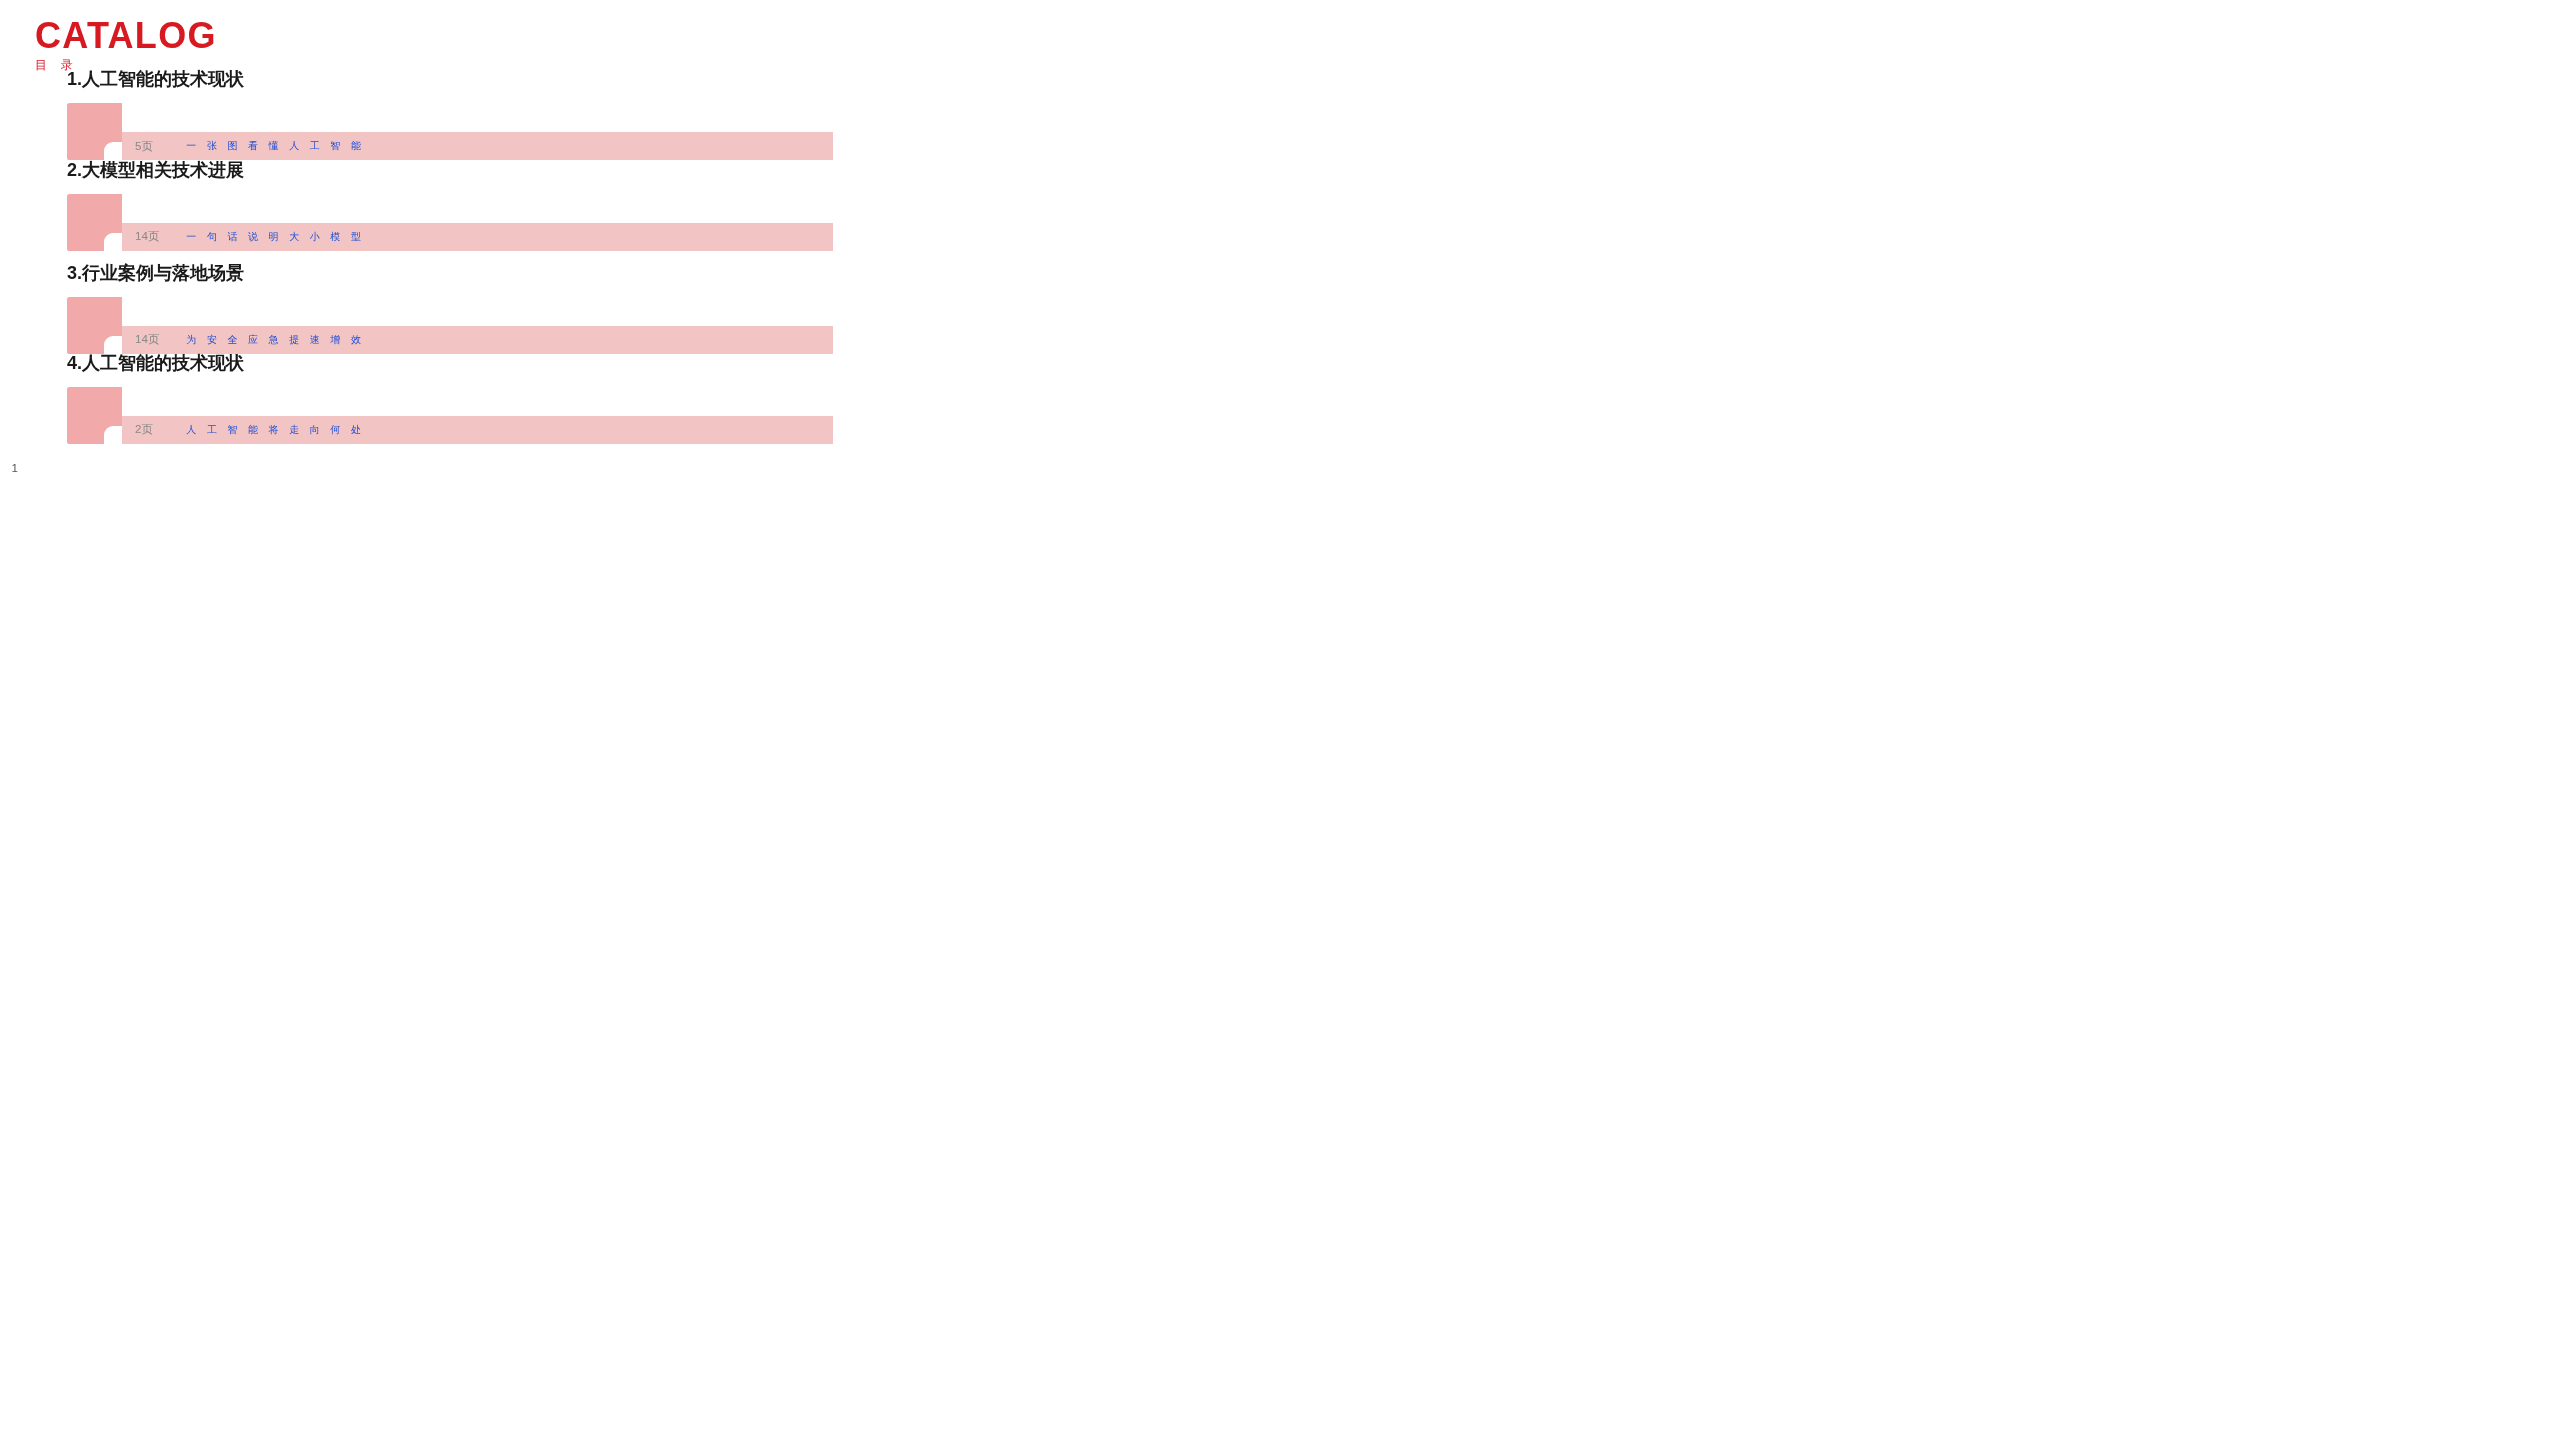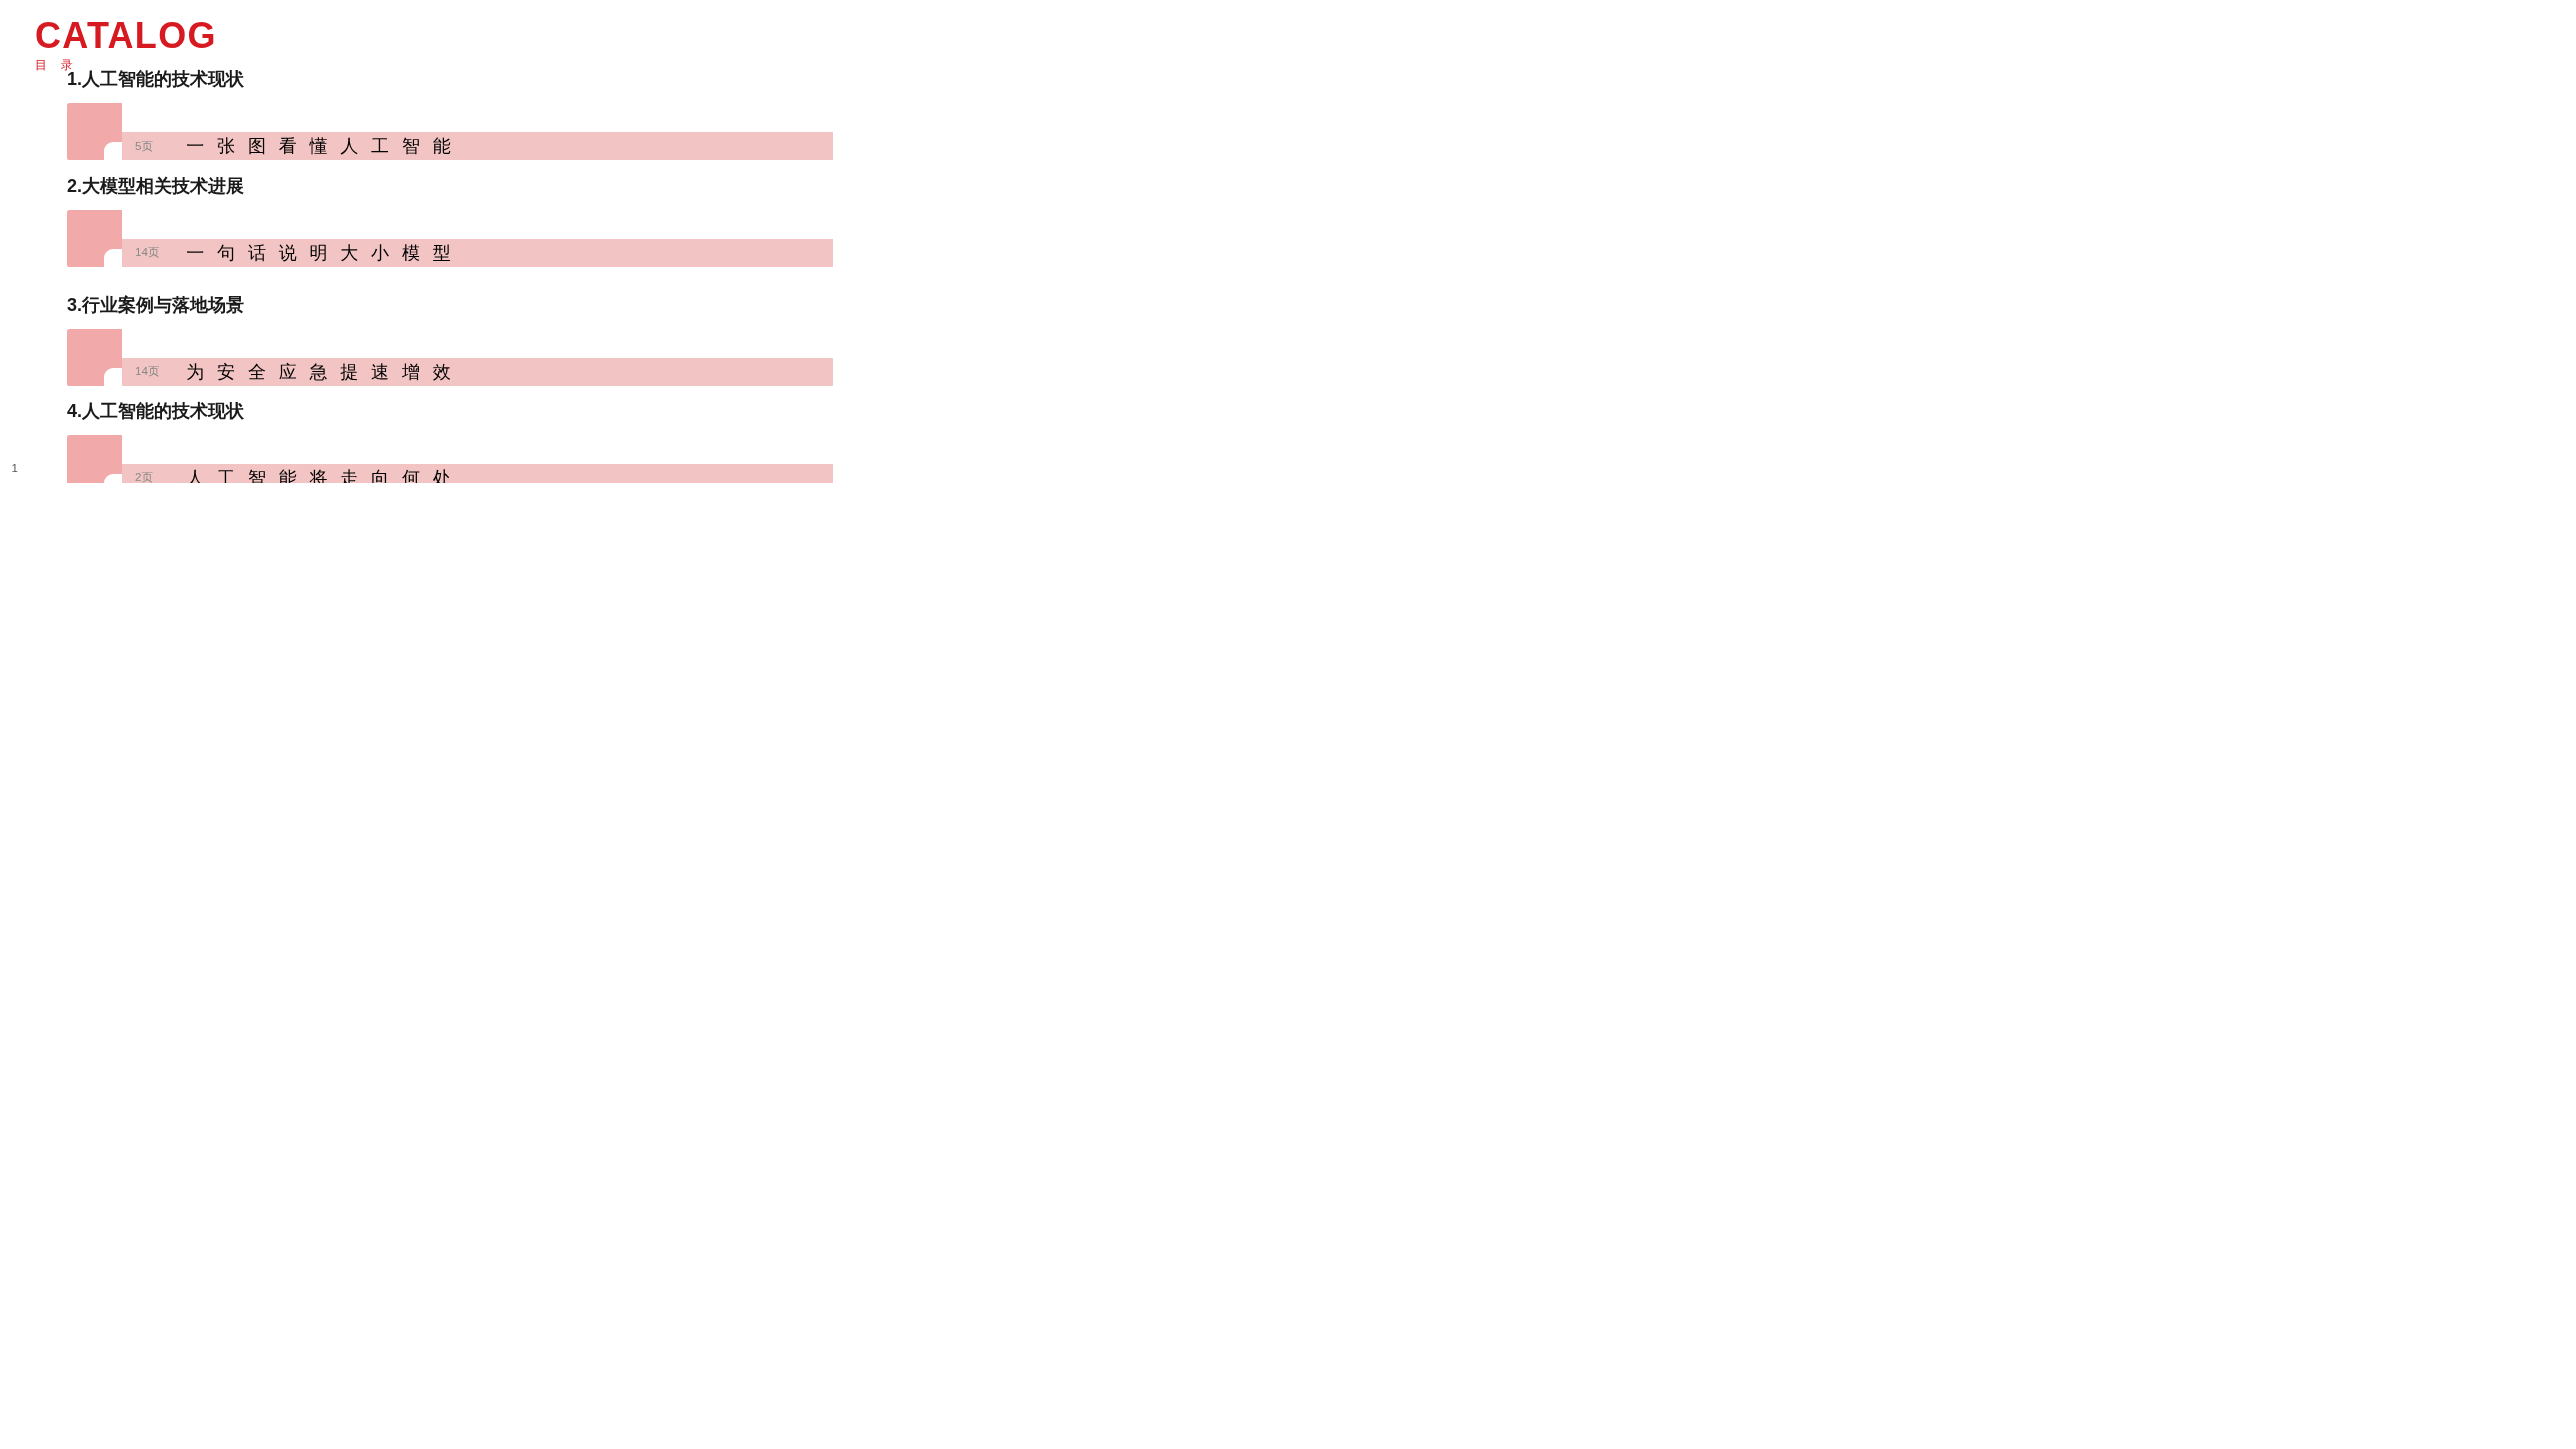--- a/index.html
+++ b/index.html
@@ -38,21 +38,21 @@
       font-size: 12px;
       color: #d71921;
       letter-spacing: 5.2px;
       margin-bottom: 11.6px;
       font-family: 'Microsoft YaHei', sans-serif;
     }
 
     .items-container {
       display: flex;
       flex-direction: column;
-      gap: 25px;
+      gap: 9px;
       padding-left: 32px;
     }
 
     .item-label {
       position: absolute;
       top: -18px;
       left: 0;
       font-size: 18px;
       font-weight: 700;
       color: #1a1a1a;
@@ -94,22 +94,22 @@
 
     .item-page {
       font-size: 11.6px;
       color: #888888;
       font-family: Arial, sans-serif;
       flex-shrink: 0;
       min-width: 32px;
     }
 
     .item-desc {
-      font-size: 18px;
-      color: #000000;
+      font-size: 10px;
+      color: #1d4ed8;
       letter-spacing: 3.9px;
       font-family: 'Microsoft YaHei', 'SimSun', sans-serif;
     }
 
     .page-number {
       position: absolute;
       bottom: 9px;
       left: 11.6px;
       font-size: 11.6px;
       color: #555555;

